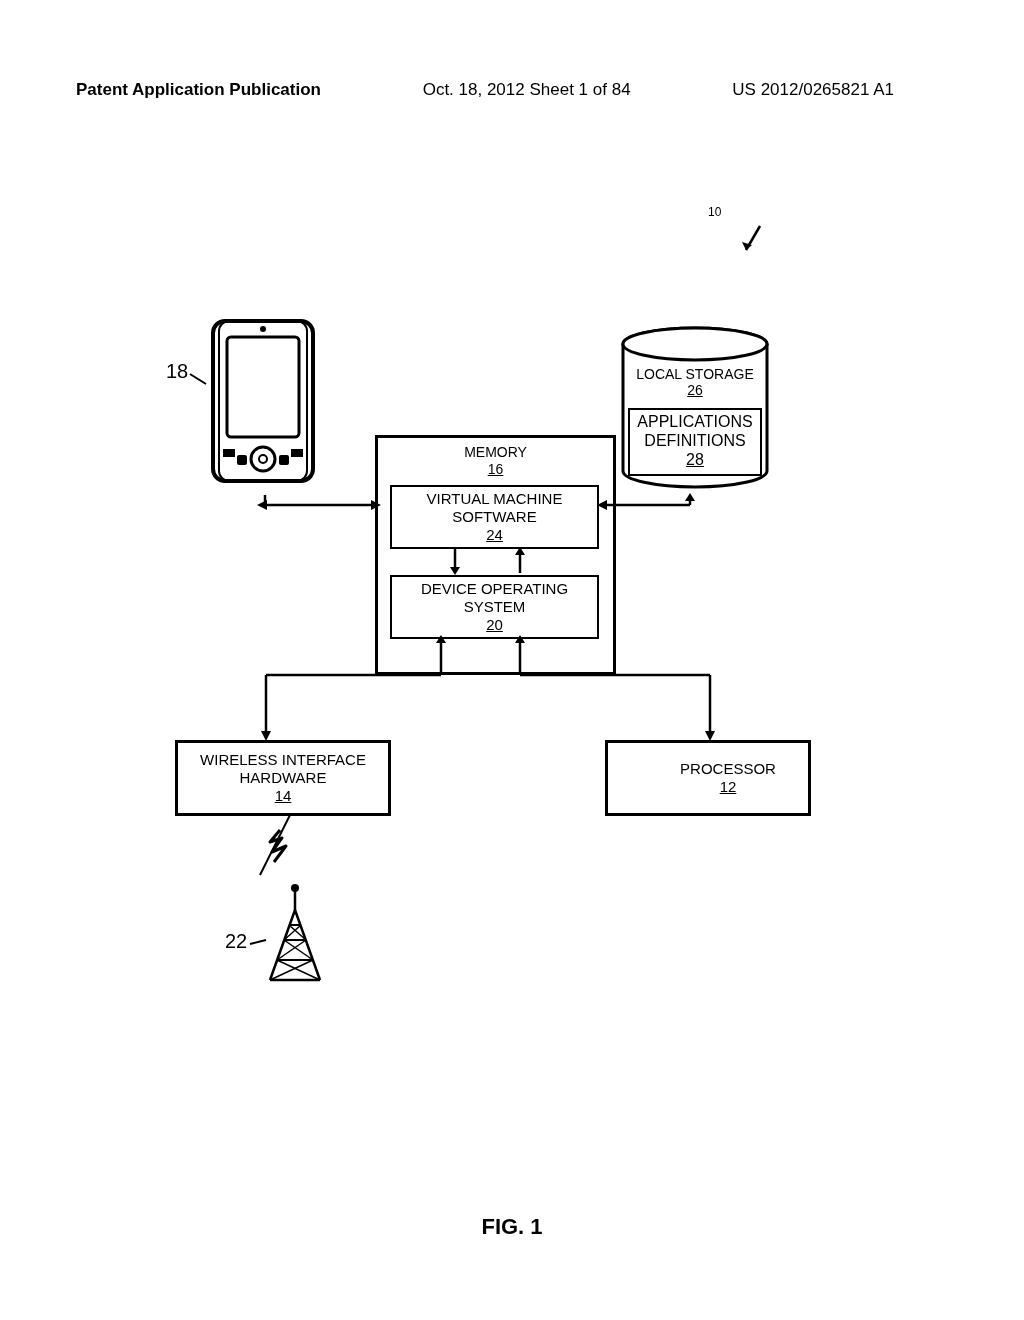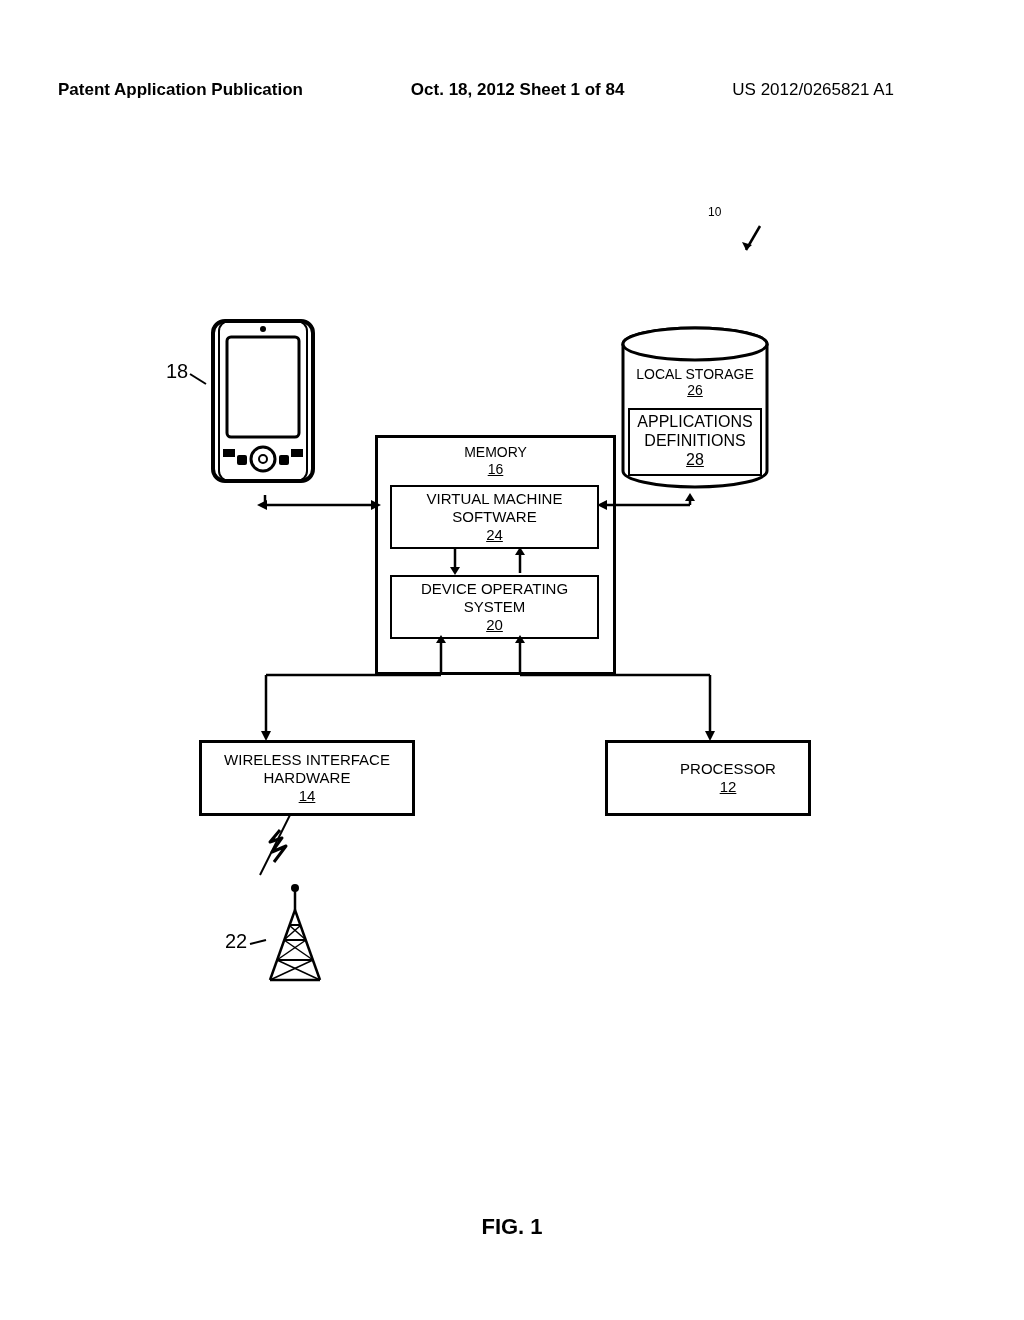--- a/index.html
+++ b/index.html
@@ -7,28 +7,28 @@
     padding: 0;
     font-family: Arial, sans-serif;
     background: white;
     width: 1024px;
     height: 1320px;
     position: relative;
   }
   .header {
     display: flex;
     justify-content: space-between;
-    padding: 80px 130px 0 58px;
+    padding: 80px 130px 0 76px;
     font-size: 17px;
   }
   .header-left {
     font-weight: bold;
   }
   .header-center {
-    font-weight: bold;
+    font-weight: normal;
   }
   .header-right {
     font-weight: normal;
   }
   .diagram-area {
     position: relative;
     width: 1024px;
     height: 1100px;
   }
   .box {
@@ -72,21 +72,20 @@
     top: 475px;
     width: 205px;
     height: 60px;
     border: 2.5px solid black;
   }
   .wireless-box {
     left: 175px;
     top: 640px;
     width: 210px;
     height: 70px;
-    margin-left: 24px;
   }
   .processor-box {
     left: 605px;
     top: 640px;
     width: 160px;
     height: 70px;
     padding-left: 40px;
   }
   .figure-caption {
     position: absolute;

